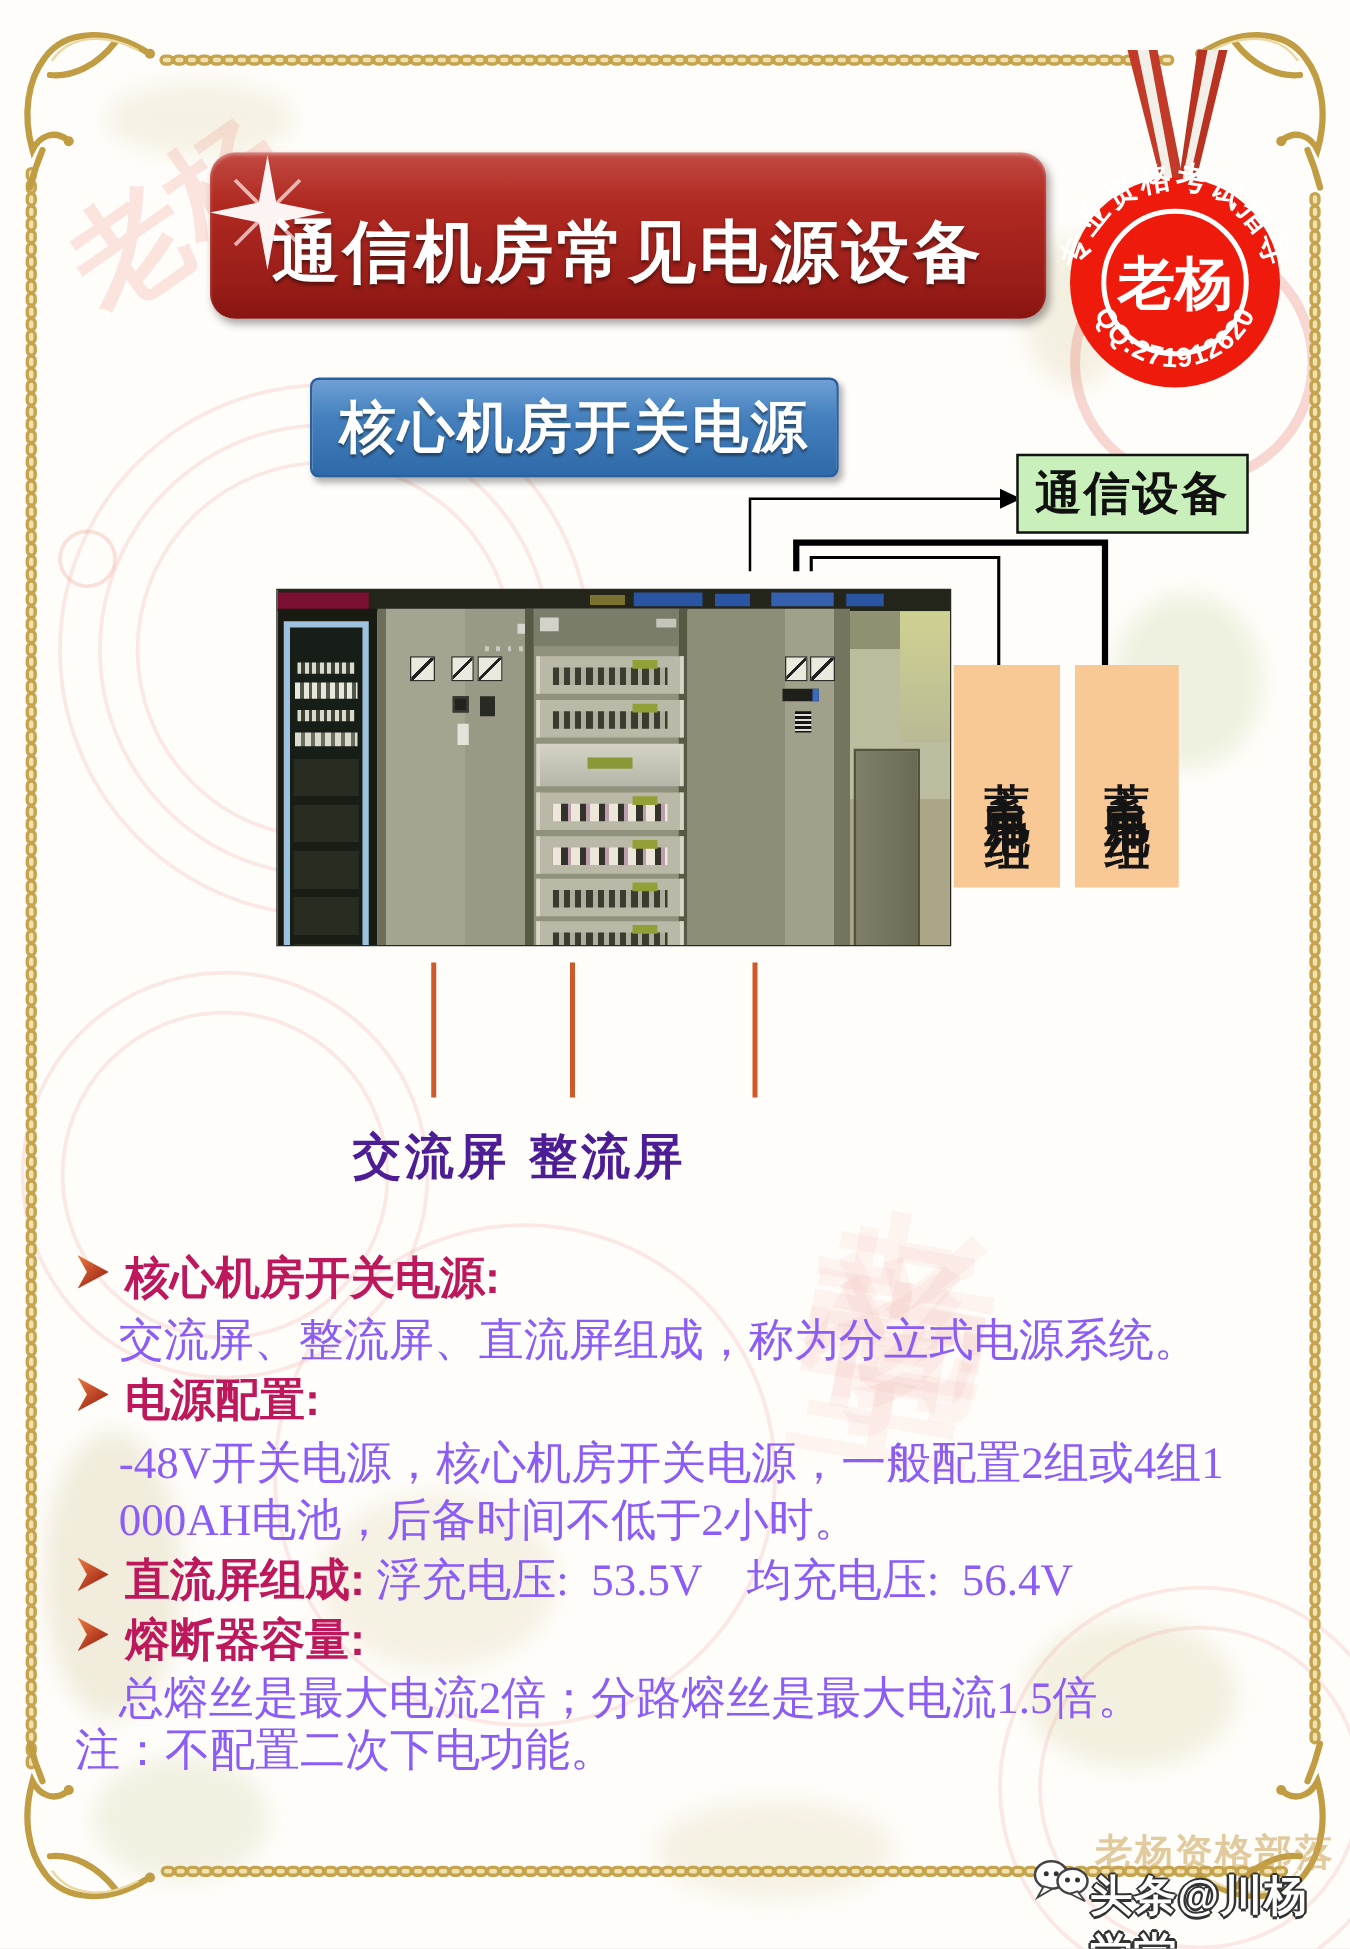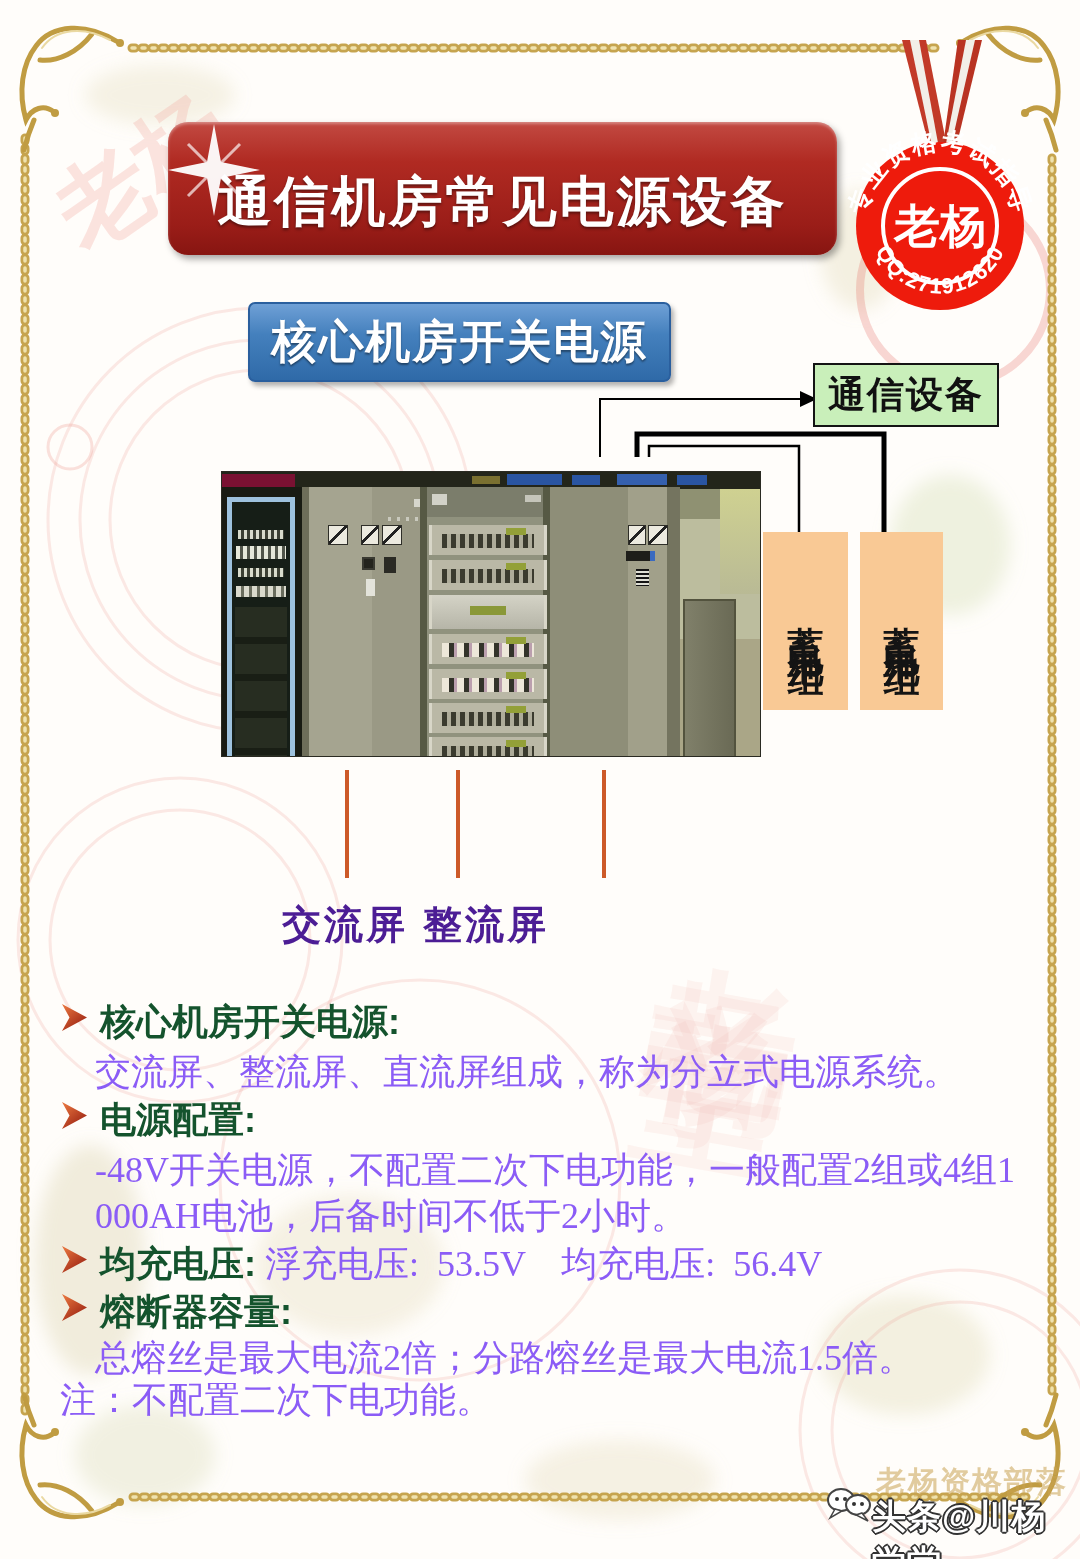--- a/index.html
+++ b/index.html
@@ -41,21 +41,21 @@
   .mod{left:9px;width:112px;height:30px;background:#bab8a6;border-left:3px solid #d8d6c8;border-right:3px solid #d8d6c8;}
   .cells{left:10px;top:9px;width:92px;height:14px;
     background:repeating-linear-gradient(90deg,#3b3b2f 0 5px,#aeac9a 5px 9px);}
   .cells2{left:10px;top:9px;width:92px;height:14px;
     background:repeating-linear-gradient(90deg,#ede7d9 0 7px,#33332a 7px 12px,#bb9fae 12px 15px);}
   .glabel{left:74px;top:3px;width:20px;height:7px;background:#93a038;}
   .ts{left:388px;top:303px;color:#ee2412;font-family:"Liberation Sans","DejaVu Sans",sans-serif;
     font-weight:bold;font-size:17px;letter-spacing:2px;}
   
   .plabel{font-size:39px;font-weight:bold;color:#4c1d95;letter-spacing:3px;}
-  .hd{font-family:"Liberation Sans","DejaVu Sans",sans-serif;font-weight:bold;font-size:36px;color:#14532d;}
+  .hd{font-family:"Liberation Sans","DejaVu Sans",sans-serif;font-weight:bold;font-size:36px;color:#be185d;}
   .bd{font-size:36px;color:#8b5cf6;}
   .pre{white-space:pre;}
   .bullet{width:25px;height:27px;clip-path:polygon(0 0,100% 50%,0 100%,30% 50%);
     background:linear-gradient(140deg,#e4713c 10%,#9c2414 85%);}
   
   .wm-tl{left:30px;top:175px;font-size:95px;font-weight:bold;color:rgba(242,175,165,.32);
     transform:rotate(-35deg);transform-origin:left top;}
   .wm-vert{left:650px;top:850px;font-size:150px;font-weight:bold;color:rgba(243,178,168,.13);
     writing-mode:vertical-rl;text-orientation:upright;letter-spacing:18px;transform:rotate(10deg);}
   .footer-faint{left:876px;top:1462px;font-size:30px;font-weight:bold;color:rgba(200,162,82,.55);letter-spacing:2px;}
@@ -270,26 +270,26 @@
 
   <div class="abs plabel" style="left:282px;top:898px;z-index:6">交流屏</div>
   <div class="abs plabel" style="left:423px;top:898px;z-index:6">整流屏</div>
 
   <div class="abs bullet" style="left:62px;top:1004px;z-index:6"></div>
   <div class="abs hd" style="left:100px;top:998px;z-index:6">核心机房开关电源:</div>
   <div class="abs bd" style="left:95px;top:1048px;z-index:6">交流屏、整流屏、直流屏组成，称为分立式电源系统。</div>
 
   <div class="abs bullet" style="left:62px;top:1102px;z-index:6"></div>
   <div class="abs hd" style="left:100px;top:1096px;z-index:6">电源配置:</div>
-  <div class="abs bd" style="left:95px;top:1146px;z-index:6">-48V开关电源，不配置二次下电功能，一般配置2组或4组1</div>
+  <div class="abs bd" style="left:95px;top:1146px;z-index:6">-48V开关电源，核心机房开关电源，一般配置2组或4组1</div>
   <div class="abs bd" style="left:95px;top:1192px;z-index:6">000AH电池，后备时间不低于2小时。</div>
 
   <div class="abs bullet" style="left:62px;top:1246px;z-index:6"></div>
   <div class="abs" style="left:100px;top:1240px;z-index:6">
-    <span class="hd">均充电压:</span><span class="bd pre"> 浮充电压:  53.5V    均充电压:  56.4V</span>
+    <span class="hd">直流屏组成:</span><span class="bd pre"> 浮充电压:  53.5V    均充电压:  56.4V</span>
   </div>
 
   <div class="abs bullet" style="left:62px;top:1294px;z-index:6"></div>
   <div class="abs hd" style="left:100px;top:1288px;z-index:6">熔断器容量:</div>
   <div class="abs bd" style="left:95px;top:1334px;z-index:6">总熔丝是最大电流2倍；分路熔丝是最大电流1.5倍。</div>
 
   <div class="abs bd" style="left:60px;top:1376px;z-index:6">注：不配置二次下电功能。</div>
 
   <div class="abs footer-faint" style="z-index:7">老杨资格部落</div>
   <svg class="abs" style="left:826px;top:1486px;z-index:8" width="46" height="40">

